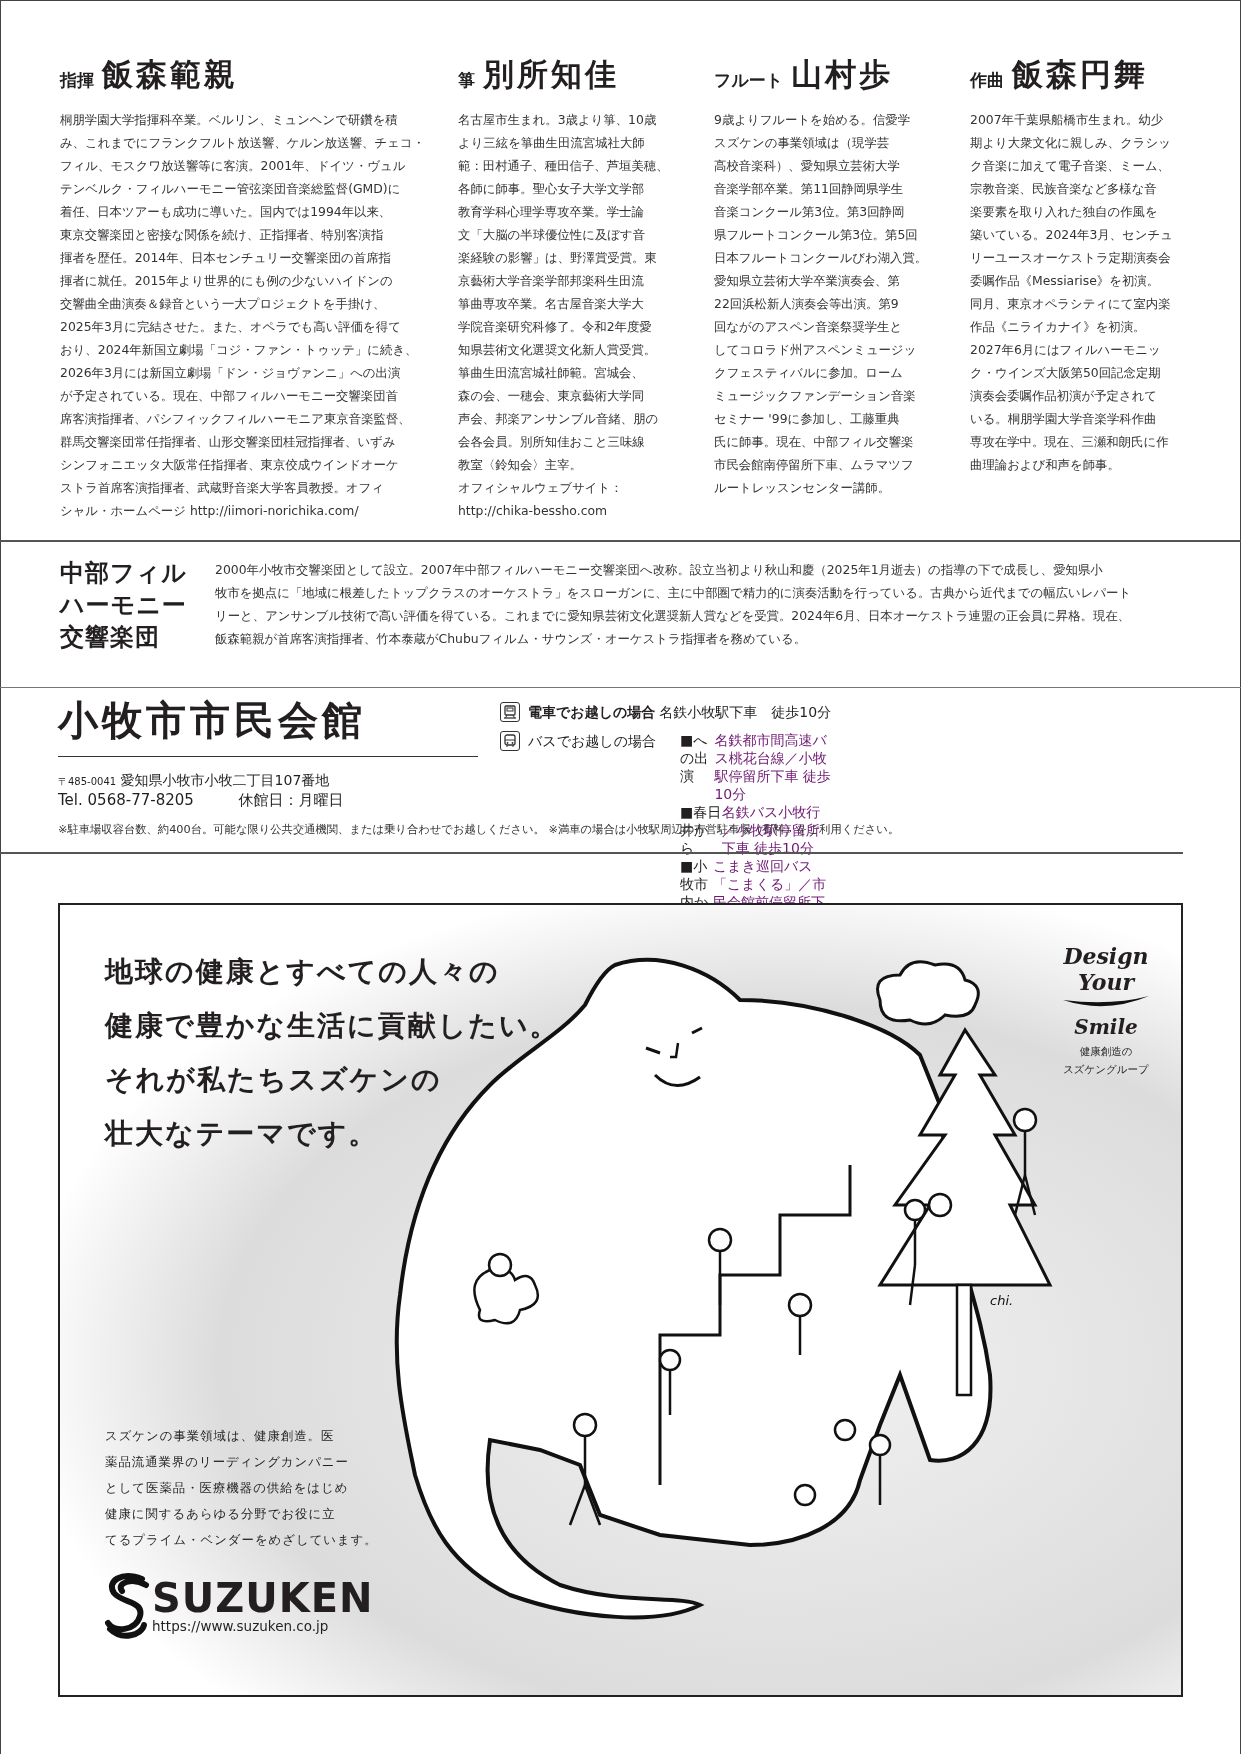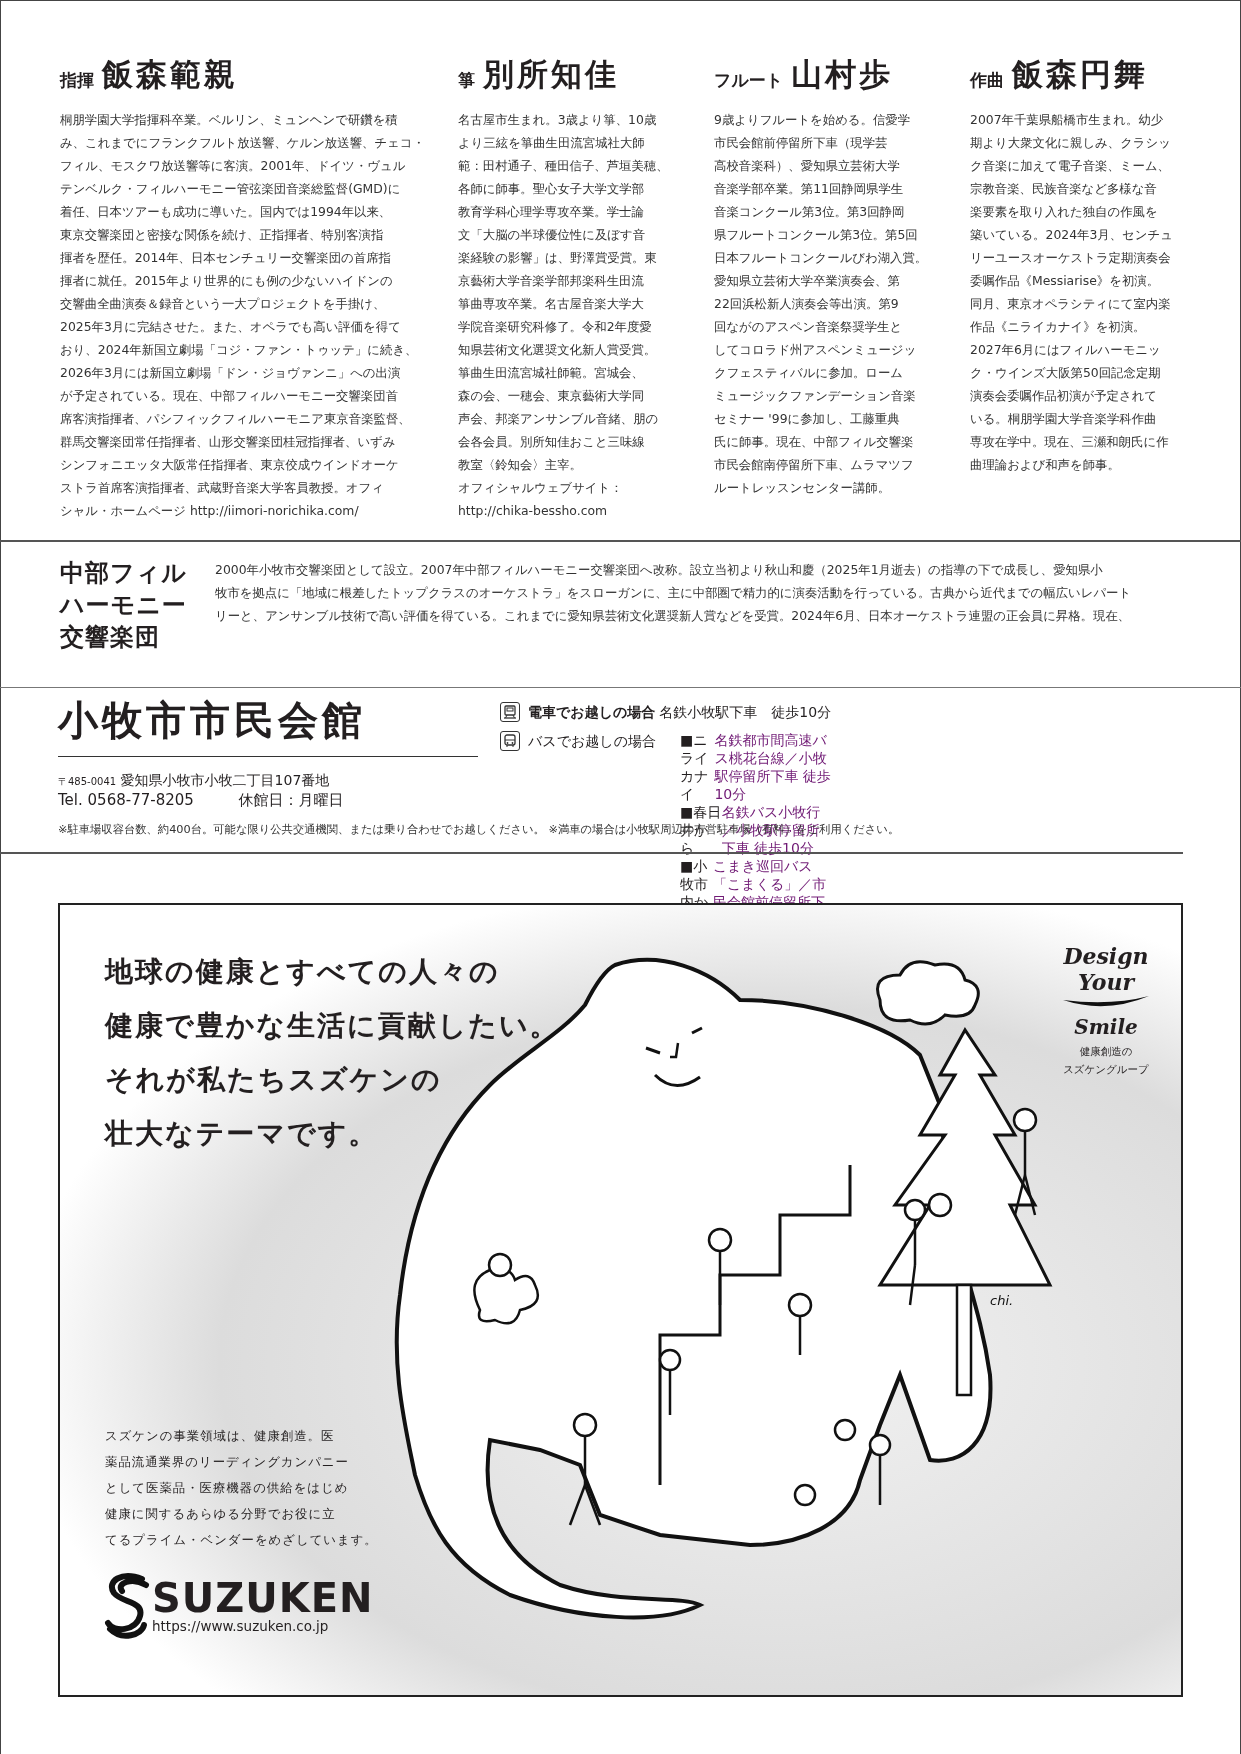--- a/index.html
+++ b/index.html
@@ -115,21 +115,21 @@
       <div>http://chika-bessho.com</div>
     </div>
 </div>
 <div class="profile" style="left:714px;width:235px;">
   <div class="head">
       <span class="role">フルート</span>
       <span class="name">山村歩</span>
     </div>
   <div class="bio">
       <div>9歳よりフルートを始める。信愛学</div>
-      <div>市民会館前停留所下車（現学芸</div>
+      <div>スズケンの事業領域は（現学芸</div>
       <div>高校音楽科）、愛知県立芸術大学</div>
       <div>音楽学部卒業。第11回静岡県学生</div>
       <div>音楽コンクール第3位。第3回静岡</div>
       <div>県フルートコンクール第3位。第5回</div>
       <div>日本フルートコンクールびわ湖入賞。</div>
       <div>愛知県立芸術大学卒業演奏会、第</div>
       <div>22回浜松新人演奏会等出演。第9</div>
       <div>回ながのアスペン音楽祭奨学生と</div>
       <div>してコロラド州アスペンミュージッ</div>
       <div>クフェスティバルに参加。ローム</div>
@@ -169,20 +169,21 @@
 
 <div class="orch-title">
   <div>中部フィル</div>
   <div>ハーモニー</div>
   <div>交響楽団</div>
 </div>
 <div class="orch-body">
     <div>2000年小牧市交響楽団として設立。2007年中部フィルハーモニー交響楽団へ改称。設立当初より秋山和慶（2025年1月逝去）の指導の下で成長し、愛知県小</div>
     <div>牧市を拠点に「地域に根差したトップクラスのオーケストラ」をスローガンに、主に中部圏で精力的に演奏活動を行っている。古典から近代までの幅広いレパート</div>
     <div>リーと、アンサンブル技術で高い評価を得ている。これまでに愛知県芸術文化選奨新人賞などを受賞。2024年6月、日本オーケストラ連盟の正会員に昇格。現在、</div>
+    <div>飯森範親が首席客演指揮者、竹本泰蔵がChubuフィルム・サウンズ・オーケストラ指揮者を務めている。</div>
   </div>
 
 <div class="hr" style="left:0;top:687px;width:1241px;height:1px;background:#777;"></div>
 
 <div class="venue-name">小牧市市民会館</div>
 <div class="venue-rule"></div>
 <div class="venue-addr">
   <span class="zip">〒485-0041</span>
   <span>愛知県小牧市小牧二丁目107番地</span>
 </div>
@@ -212,21 +213,21 @@
           <line x1="2" y1="6" x2="12" y2="6" stroke="#333"></line>
           <circle cx="4.5" cy="9" r="0.9" fill="#333"></circle>
           <circle cx="9.5" cy="9" r="0.9" fill="#333"></circle>
           <line x1="4" y1="11" x2="4" y2="13" stroke="#333"></line>
           <line x1="10" y1="11" x2="10" y2="13" stroke="#333"></line>
         </svg>
     </span>
     <span>バスでお越しの場合</span>
     <div class="bus-table">
       <div class="r">
-          <span class="from">■ニライカナイ</span>
+          <span class="from">■への出演</span>
           <span class="route">名鉄都市間高速バス桃花台線／小牧駅停留所下車 徒歩10分</span>
         </div>
       <div class="r">
           <span class="from">■春日井から</span>
           <span class="route">名鉄バス小牧行／小牧駅停留所下車 徒歩10分</span>
         </div>
       <div class="r">
           <span class="from">■小牧市内から</span>
           <span class="route">こまき巡回バス「こまくる」／市民会館前停留所下車 徒歩1分</span>
         </div>

